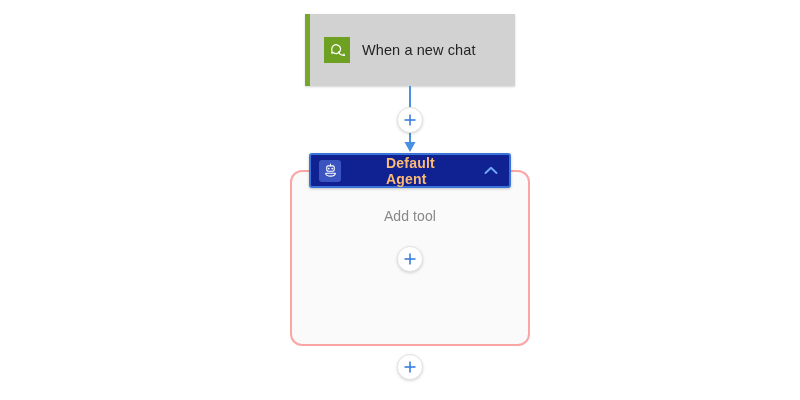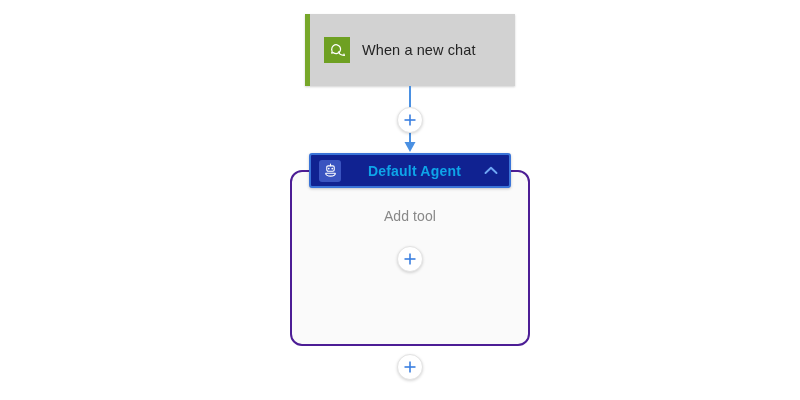--- a/index.html
+++ b/index.html
@@ -11,21 +11,20 @@
     height: 400px;
     background: #ffffff;
     font-family: "Liberation Sans", sans-serif;
     overflow: hidden;
   }
 
   #canvas {
     position: relative;
     width: 688px;
     height: 400px;
-    text-align: center;
   }
 
   
   .trigger-card {
     position: absolute;
     left: 305px;
     top: 14px;
     width: 210px;
     height: 72px;
     background: #d2d2d2;
@@ -70,21 +69,21 @@
     height: 68px;
   }
 
   
   .agent-container {
     position: absolute;
     left: 290px;
     top: 170px;
     width: 240px;
     height: 176px;
-    border: 2px solid #4c1d95;
+    border: 2px solid #fca5a5;
     border-radius: 12px;
     background: #fafafa;
     box-sizing: border-box;
   }
   .agent-body {
     position: absolute;
     left: 0;
     top: 0;
     width: 100%;
     height: 100%;
@@ -124,23 +123,24 @@
     margin-left: 8px;
     margin-right: 9px;
     flex: 0 0 auto;
     display: flex;
     align-items: center;
     justify-content: center;
   }
   .agent-title {
     font-size: 14px;
     font-weight: bold;
-    color: #0ea5e9;
+    color: #fdba74;
     letter-spacing: 0.2px;
     flex: 1 1 auto;
+    margin-left: 36px;
   }
   .chevron-btn {
     width: 24px;
     height: 24px;
     margin-right: 6px;
     flex: 0 0 auto;
     display: flex;
     align-items: center;
     justify-content: center;
   }

